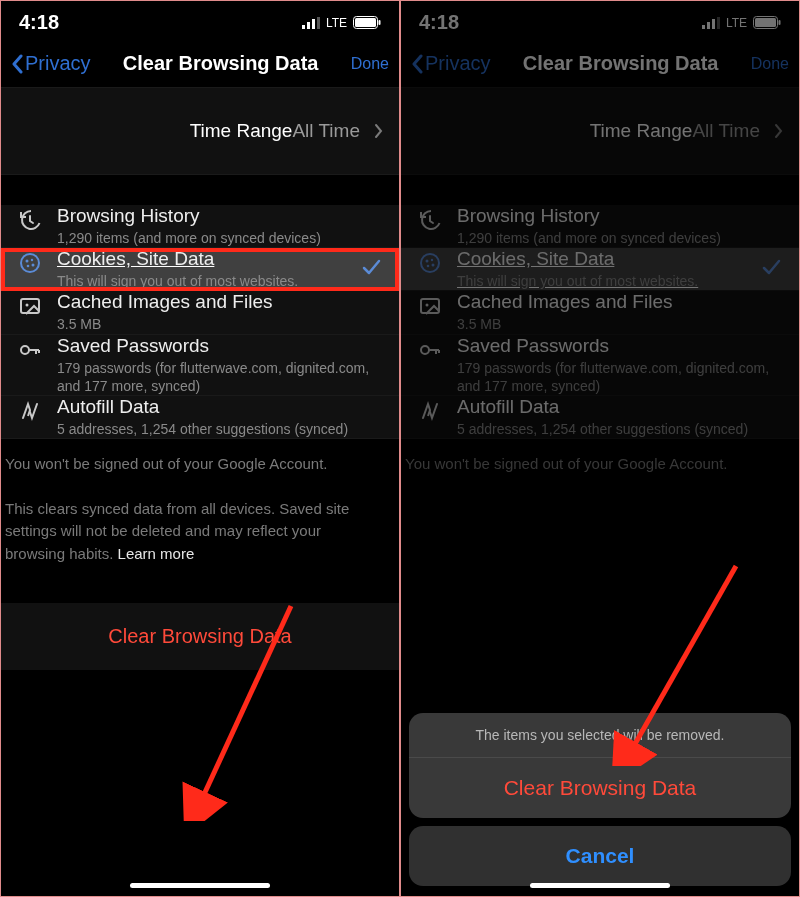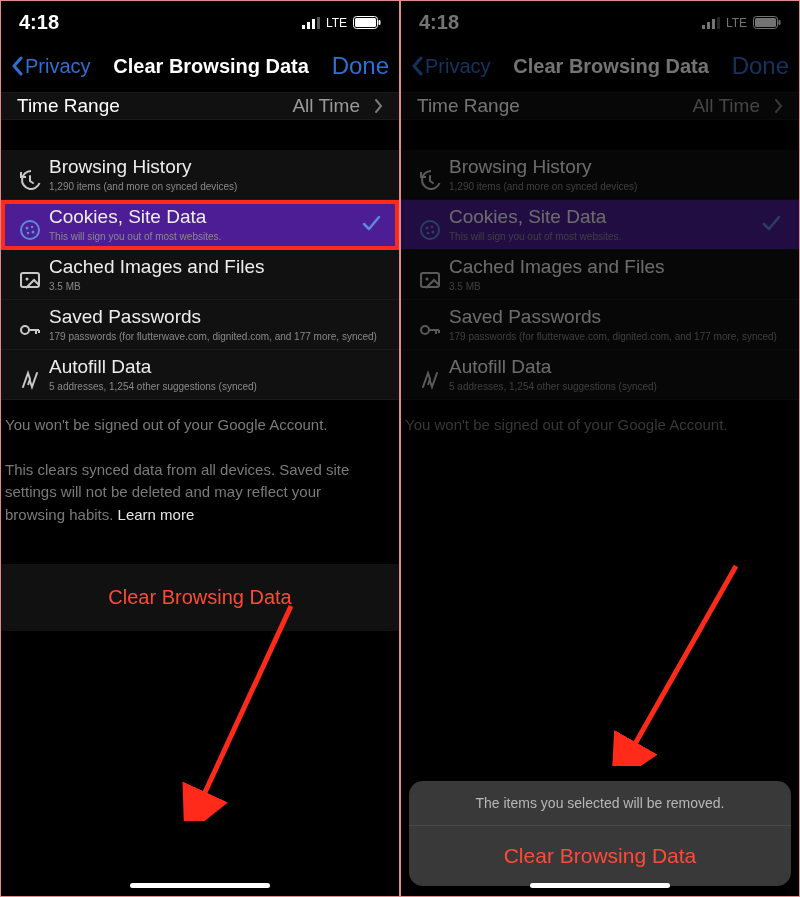--- a/index.html
+++ b/index.html
@@ -30,44 +30,44 @@
   
   .navbar {
     display: flex; align-items: center; justify-content: space-between;
     padding: 12px 10px;
     border-bottom: 1px solid #1a1a1a;
   }
   .navbar .back {
     color: #2f6fd1; font-size: 20px; display: flex; align-items: center; gap: 2px;
   }
   .navbar .title { color: #fff; font-size: 20px; font-weight: 600; text-align: center; flex: 1; }
-  .navbar .done { color: #2f6fd1; font-size: 24px; }
+  .navbar .done { color: #2f6fd1; font-size: 16px; }
   
   .row {
-    display: flex; align-items: center; justify-content: space-between;
-    padding: 2px 16px;
+    display: flex; align-items: center; justify-content: flex-end;
+    padding: 32px 16px;
     border-bottom: 1px solid #1a1a1a;
     background: #111;
     font-size: 19px;
   }
   .row .value { color: #9a9a9a; display: flex; align-items: center; gap: 14px; }
   .section-gap { height: 30px; background: #000; }
   
   .item {
-    display: flex; align-items: flex-end; gap: 6px;
-    padding: 6px 16px;
+    display: flex; align-items: flex-start; gap: 14px;
+    padding: 0 16px;
     background: #111;
     border-bottom: 1px solid #1a1a1a;
   }
-  .item.selected { background: #4c1d95; }
+  .item.selected { background: #404040; text-decoration: underline; }
   .item .icon { width: 26px; height: 26px; color: #c8c8c8; flex-shrink: 0; display: flex; align-items: center; justify-content: center; margin-top: 2px; }
   .item.selected .icon { color: #5b8bd6; }
   .item .text { flex: 1; }
   .item .text .title { font-size: 19px; color: #eee; }
-  .item .text .sub { font-size: 10px; color: #8a8a8a; margin-top: 2px; line-height: 1.3; }
+  .item .text .sub { font-size: 14px; color: #8a8a8a; margin-top: 2px; line-height: 1.3; }
   .item .check { width: 22px; color: #5b8bd6; flex-shrink: 0; align-self: center; }
   .highlight-box { outline: 4px solid #ff2a1a; outline-offset: -4px; }
   
   .footer-note {
     padding: 14px 16px 8px 4px;
     font-size: 15px; color: #7a7a7a; line-height: 1.5;
   }
   .footer-note .link { color: #e5e5e5; }
   
   .clear-row {
@@ -376,20 +376,21 @@
   </div>
 
   <div class="footer-note">You won't be signed out of your Google Account.</div>
   </div>
 
   <div class="actionsheet">
     <div class="sheet-group">
       <div class="sheet-msg">The items you selected will be removed.</div>
       <div class="sheet-btn destructive">Clear Browsing Data</div>
     </div>
+    <div class="sheet-btn cancel">Cancel</div>
   </div>
 
   <div class="home-indicator"></div>
 
   <svg class="arrow-annot" style="left:200px; top:555px;" width="150" height="210" viewBox="0 0 150 210">
     <defs>
         <marker id="ah2" markerWidth="10" markerHeight="10" refX="2" refY="5" orient="auto">
           <path d="M0 0 L10 5 L0 10 Z" fill="#ff2a1a"></path>
         </marker>
       </defs>

